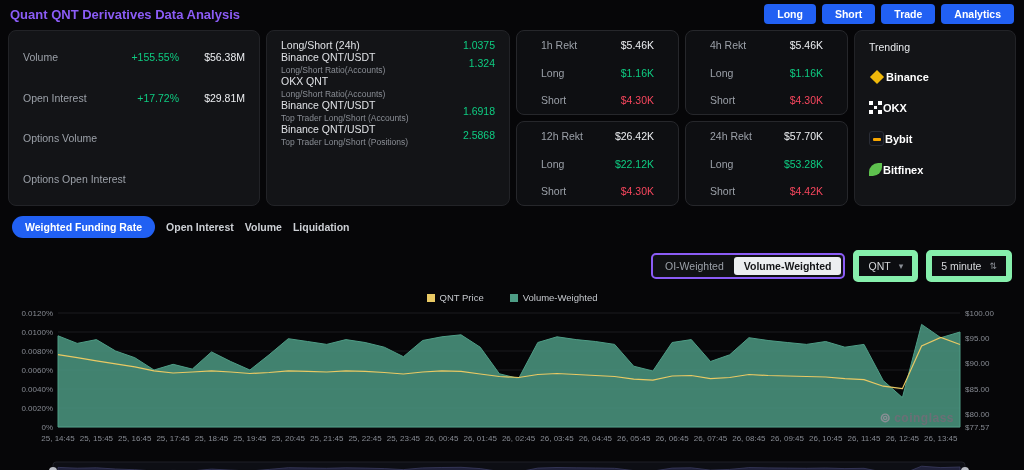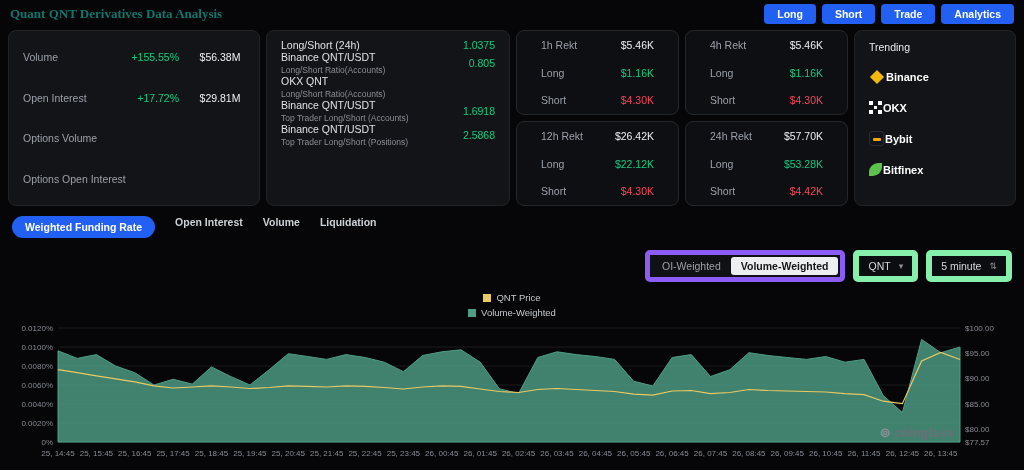--- a/index.html
+++ b/index.html
@@ -1,30 +1,30 @@
 <!DOCTYPE html>
 <html><head>
 <meta charset="utf-8">
 <style>
   * { margin:0; padding:0; box-sizing:border-box; }
   html,body { width:1024px; height:470px; background:#060608; font-family:"Liberation Sans",sans-serif; overflow:hidden; }
 
   .topbar { display:flex; align-items:center; height:26px; padding:2px 10px 0; }
-  .topbar .title { font-size:13px; font-weight:700; color:#0f766e;font-family:Liberation Serif, serif; }
+  .topbar .title { font-size:13px; font-weight:700; color:#8b5cf6; }
   .topbar-buttons { margin-left:auto; display:flex; gap:6px; }
   .blue-btn { background:#2160f3; color:#fff; font-size:10.5px; font-weight:700; padding:4px 13px; border-radius:4px; border:none; cursor:pointer; }
 
   .panels { display:flex; gap:6px; padding:4px 8px 0; height:180px; }
   .card { background:#131417; border:1px solid #222327; border-radius:8px; }
 
   .stats-card { width:252px; padding:6px 14px; display:flex; flex-direction:column; justify-content:space-around; }
   .stat-row { display:flex; align-items:center; font-size:10.5px; }
   .stat-label { color:#9ba0a8; flex:1; }
   .stat-pct { color:#0ecb81; margin-right:16px; }
-  .stat-value { color:#eceef1; min-width:50px; text-align:center; }
+  .stat-value { color:#eceef1; min-width:50px; text-align:right; }
 
   .ratios-card { width:244px; padding:8px 14px; display:flex; flex-direction:column; justify-content:flex-start; }
   .ratio-row { display:flex; align-items:center; }
   .ratio-texts { flex:1; }
   .ratio-title { color:#dfe1e5; font-size:10.5px; }
   .ratio-sub { color:#8a8e95; font-size:8.5px; margin-top:2px; }
   .ratio-value { color:#0ecb81; font-size:10.5px; }
 
   .rekt-grid { flex:1; display:grid; grid-template-columns:1fr 1fr; grid-template-rows:1fr 1fr; gap:6px; background:transparent; }
   .rekt-card { border:1px solid #26272b; background:#0e0f12; border-radius:8px; padding:8px 24px; display:flex; flex-direction:column; justify-content:space-between; font-size:10.5px; }
@@ -37,34 +37,34 @@
   .trending-card { width:162px; padding:10px 14px; }
   .trending-title { color:#e8eaed; font-size:10.5px; margin-bottom:8px; }
   .trending-item { display:flex; align-items:center; gap:1px; height:31px; color:#fff; font-weight:700; font-size:11px; cursor:pointer; }
   .binance-icon { width:10px; height:10px; background:#f0b90b; transform:rotate(45deg); margin:0 3px; }
   .okx-icon { width:13px; height:13px; display:grid; grid-template-columns:repeat(3,1fr); grid-template-rows:repeat(3,1fr); gap:1px; }
   .okx-icon i { background:#fff; } .okx-icon i:nth-child(even) { background:transparent; }
   .bybit-icon { width:15px; height:15px; background:#12141c; border:1px solid #2a2d36; border-radius:3px; position:relative; }
   .bybit-icon::after { content:""; position:absolute; left:3px; top:6px; width:8px; height:3px; background:#f7a600; border-radius:1px; }
   .bitfinex-icon { width:13px; height:13px; background:#5ec14e; border-radius:0 70% 0 70%; transform:rotate(90deg); }
 
-  .tabs { display:flex; gap:20px; align-items:flex-start; padding:10px 12px 0; height:32px; }
+  .tabs { display:flex; gap:11px; align-items:center; padding:10px 12px 0; height:32px; }
   .tab { font-size:10.5px; font-weight:700; color:#cdd0d5; cursor:pointer; }
   .tab.active { background:#2160f3; color:#fff; padding:5px 13px; border-radius:14px; }
 
   .chart-header { display:flex; align-items:center; padding:12px 12px 0; }
   .chart-title { font-size:14px; font-weight:700; color:#f2f3f5; }
   .controls { margin-left:auto; display:flex; gap:8px; align-items:center; }
-  .segmented { display:flex; background:#101114; border:5px solid #8b5cf6; border-radius:5px; padding:2px; }
+  .segmented { display:flex; background:#101114; border:2px solid #8b5cf6; border-radius:5px; padding:2px; }
   .segment { font-size:10.5px; color:#9ba0a8; padding:3px 10px; border-radius:3px; cursor:pointer; }
   .segment.selected { background:#eceef0; color:#141517; font-weight:700; }
   .dropdown { display:flex; align-items:center; gap:8px; border:6px solid #86efac; border-radius:5px; padding:4px 9px; font-size:10.5px; color:#d6d8db; background:#0c0d10; cursor:pointer; }
   .caret { color:#8a8e95; font-size:9px; }
 
-  .legend { display:flex; justify-content:center; gap:4px; padding-top:10px; font-size:9.5px; color:#c6c9ce; align-items:center;flex-direction:column; }
+  .legend { display:flex; justify-content:center; gap:26px; padding-top:10px; font-size:9.5px; color:#c6c9ce; align-items:center; }
   .swatch { width:8px; height:8px; display:inline-block; margin-right:5px; vertical-align:-1px; }
 
   .chart-wrap { position:relative; padding:2px 8px 0; }
   svg text.axis { fill:#878b93; font-size:8px; font-family:"Liberation Sans",sans-serif; }
   .watermark { position:absolute; right:70px; bottom:34px; color:#6b6f76; font-size:12px; font-weight:700; letter-spacing:0.5px; }
   .watermark .wm-icon { font-size:13px; margin-right:3px; color:#8a8e95; }
 
   .nav-wrap { padding:2px 8px 0; }
 </style>
 </head>
@@ -110,21 +110,21 @@
       <div class="ratio-texts">
         <div class="ratio-title">Long/Short (24h)</div>
       </div>
       <span class="ratio-value">1.0375</span>
     </div>
     <div class="ratio-row">
       <div class="ratio-texts">
         <div class="ratio-title">Binance QNT/USDT</div>
         <div class="ratio-sub">Long/Short Ratio(Accounts)</div>
       </div>
-      <span class="ratio-value">0.805</span>
+      <span class="ratio-value">1.324</span>
     </div>
     <div class="ratio-row">
       <div class="ratio-texts">
         <div class="ratio-title">OKX QNT</div>
         <div class="ratio-sub">Long/Short Ratio(Accounts)</div>
       </div>
       <span class="ratio-value"></span>
     </div>
     <div class="ratio-row">
       <div class="ratio-texts">

